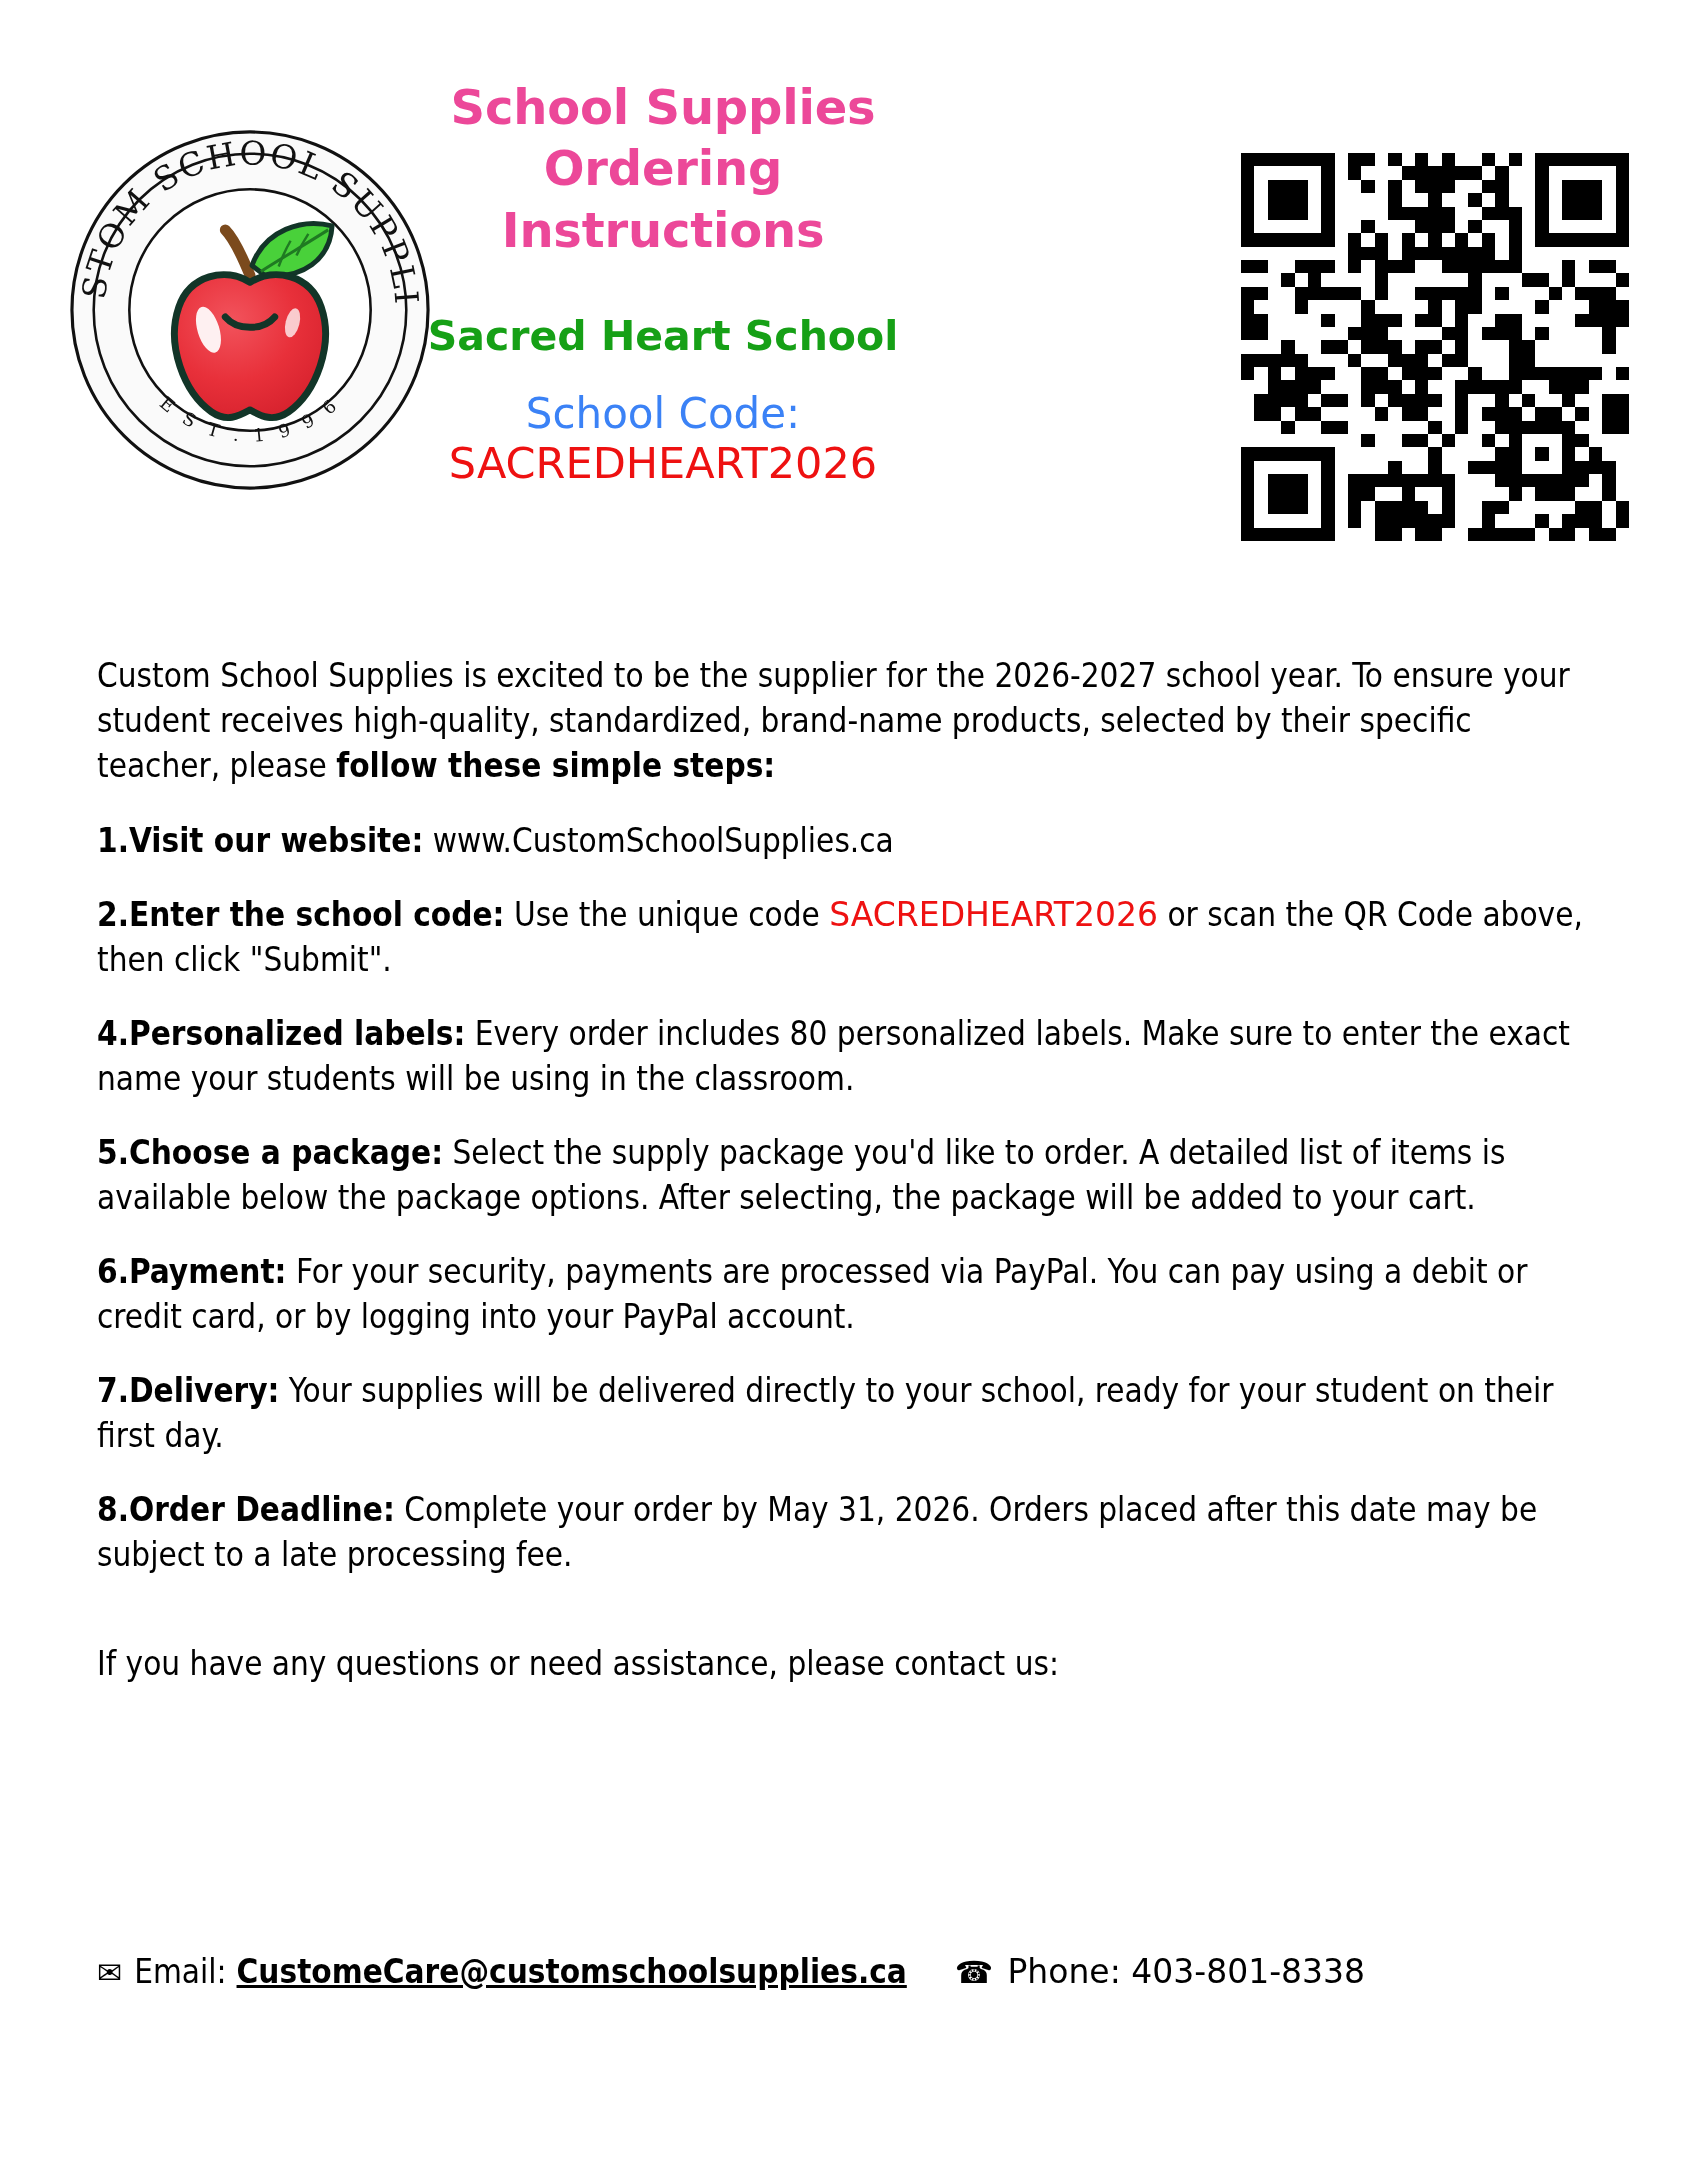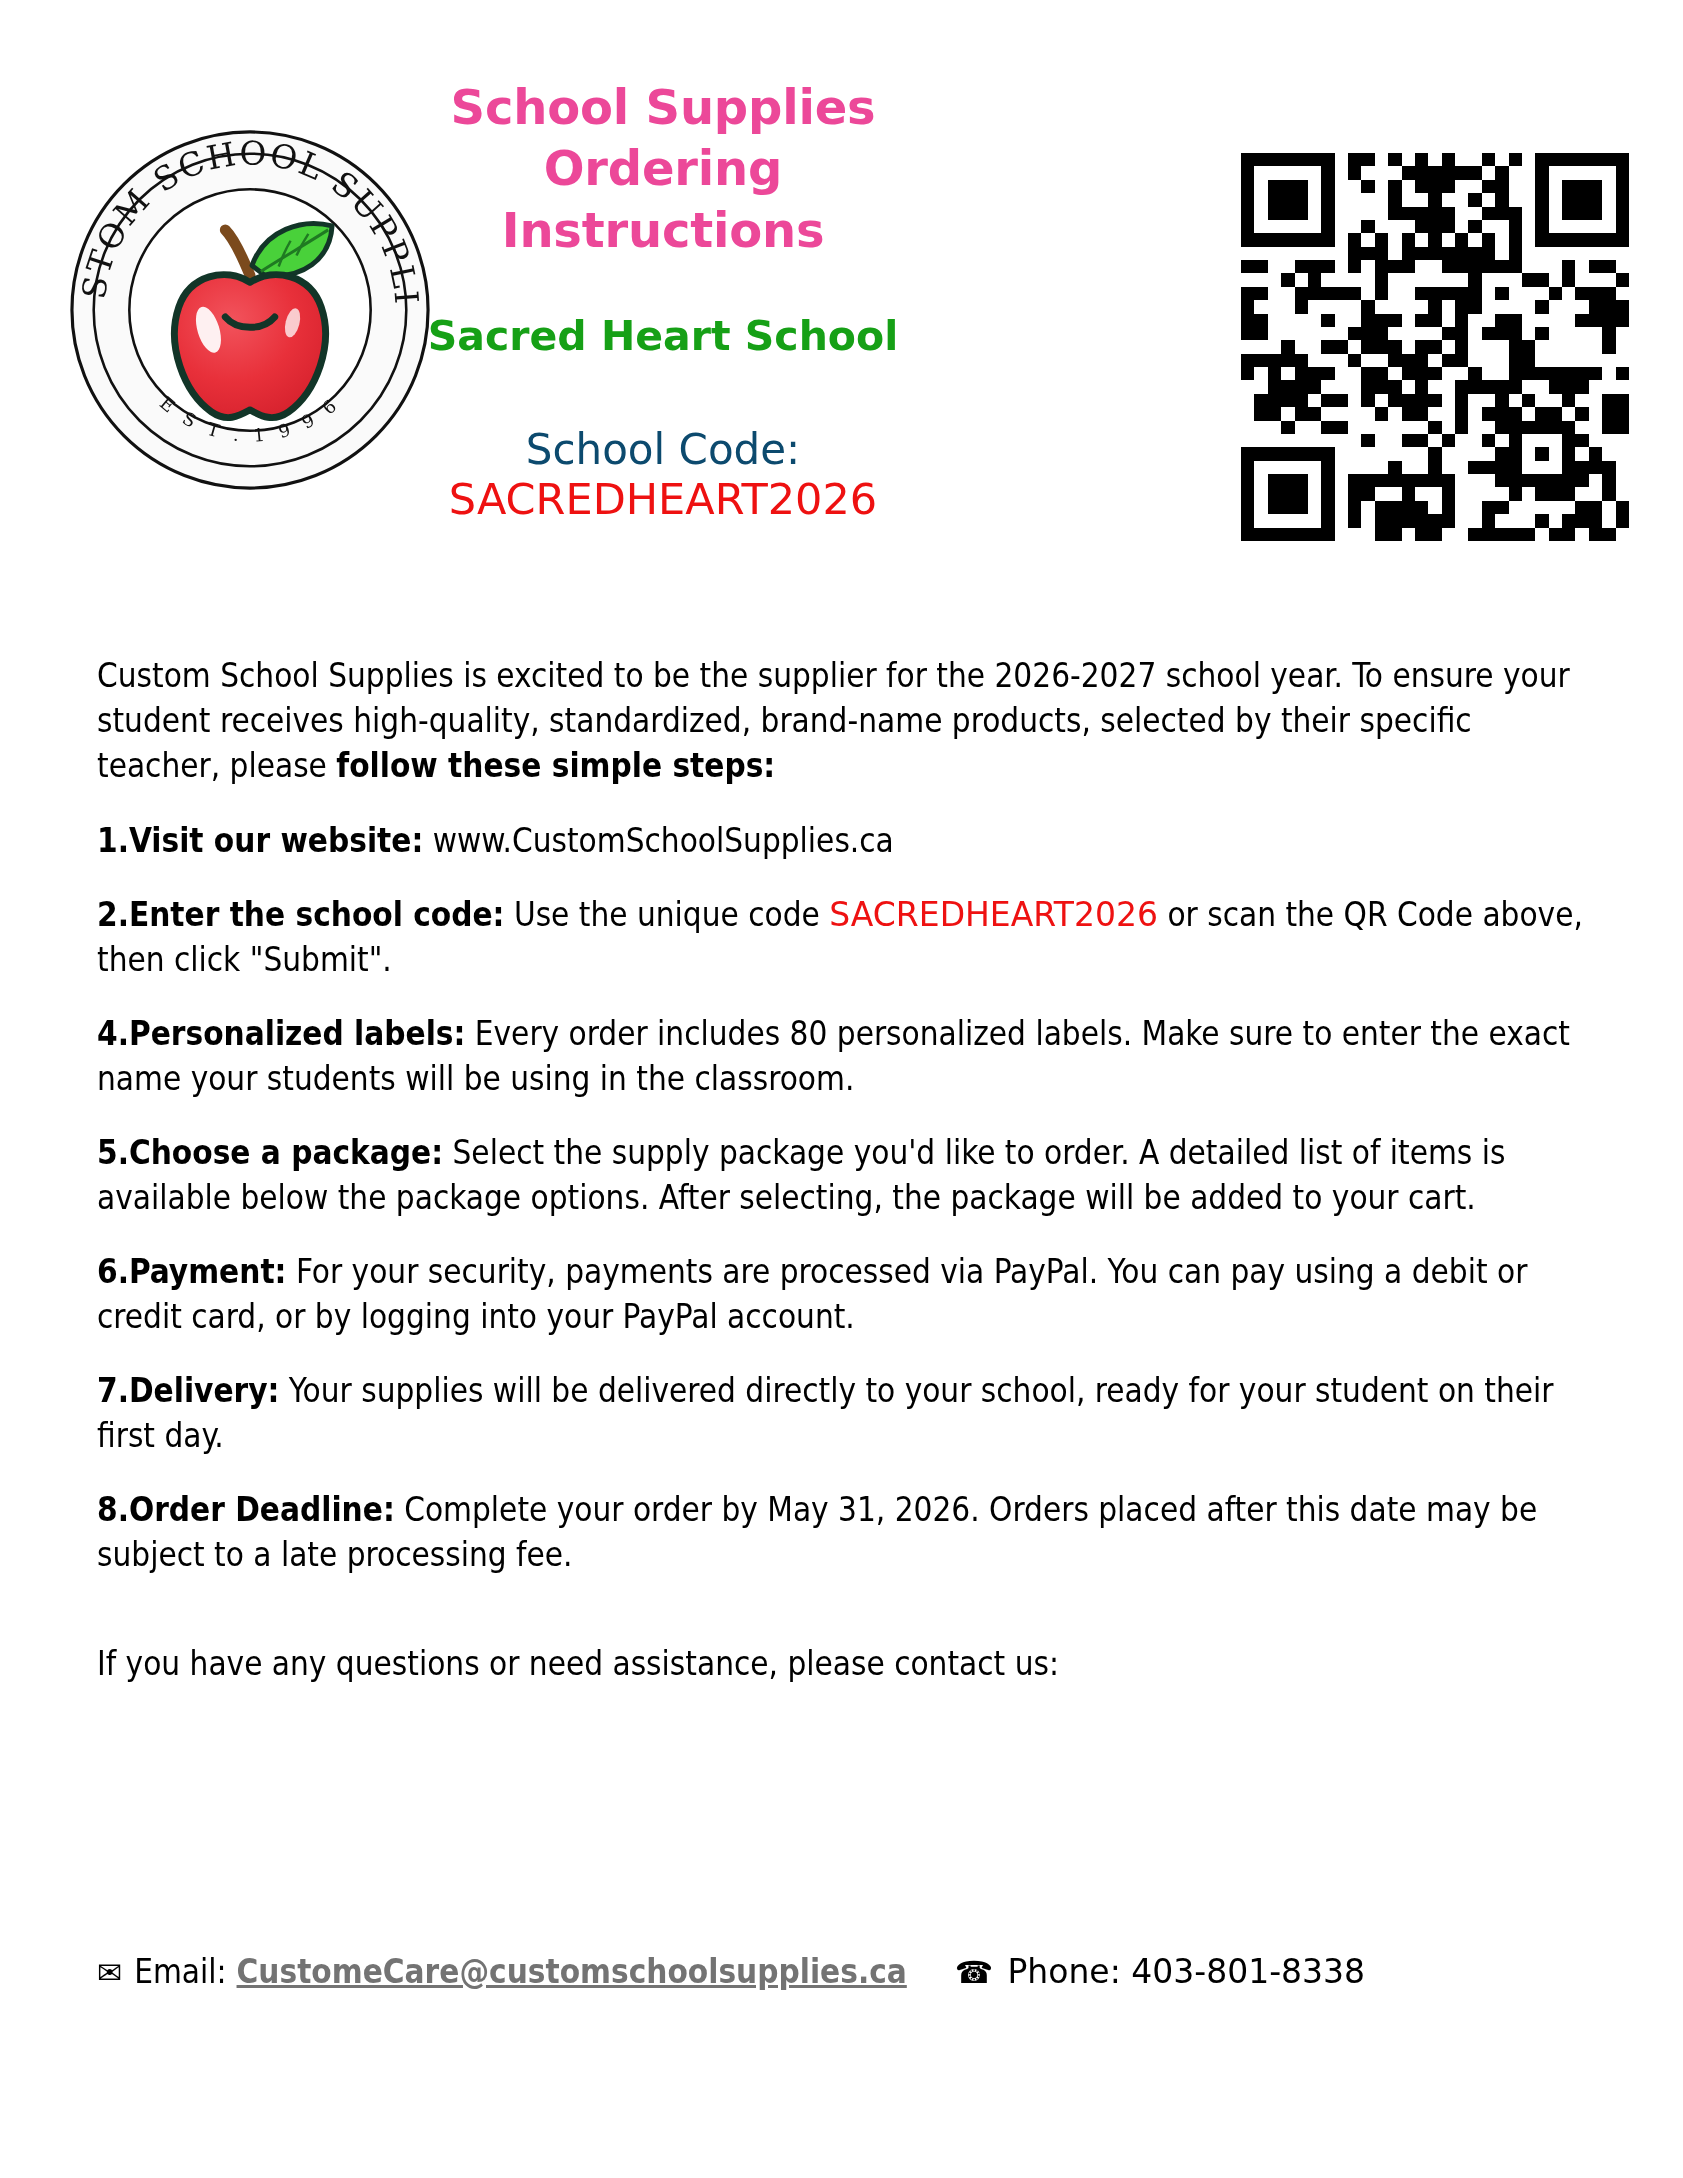--- a/index.html
+++ b/index.html
@@ -24,23 +24,23 @@
     font-weight:bold; font-size:48px; line-height:1.28;
     color:#ec4899; letter-spacing:-0.2px;
   }
   .school-name {
     margin-top:51px;
     font-family:"DejaVu Sans", sans-serif;
     font-weight:bold; font-size:41px; line-height:1.2;
     color:#16a016;
   }
   .code-label {
-    margin-top:63px;
+    margin-top:27px;
     font-family:"DejaVu Sans", sans-serif;
-    font-size:42px; line-height:1.18; color:#0c4a6e;text-align:center;
+    font-size:42px; line-height:1.18; color:#3b82f6;text-align:center;
   }
   .code-value {
     font-family:"DejaVu Sans", sans-serif;
     font-size:43px; line-height:1.18; color:#ee1111;
   }
 
   .qr-wrap { position:absolute; left:1241px; top:153px; width:388px; height:388px; background:#fff; }
   .qr-wrap svg { display:block; width:388px; height:388px; }
 
   
@@ -71,21 +71,21 @@
     position:absolute; left:97px; top:1952px; width:1493px;
     display:flex; align-items:baseline;
     font-family:"DejaVu Sans Condensed","DejaVu Sans", sans-serif;
     font-stretch:condensed;
     font-size:33px; color:#000;
   }
   .contact-email { display:flex; align-items:baseline; white-space:nowrap; }
   .mail-icon { font-size:30px; line-height:1; margin-right:12px; font-family:"DejaVu Sans", sans-serif; font-stretch:normal; }
   .email-label { margin-right:10px; }
   .email-link {
-    color:#737373; font-weight:bold; text-decoration:underline;
+    color:#000000; font-weight:bold; text-decoration:underline;
   }
   .contact-phone {
     display:flex; align-items:baseline; white-space:nowrap;
     margin-left:48px;
     font-family:"DejaVu Sans", sans-serif; font-stretch:normal;
     font-size:33px;
   }
   .phone-icon { font-size:31px; line-height:1; margin-right:14px; }
 </style>
 </head>

